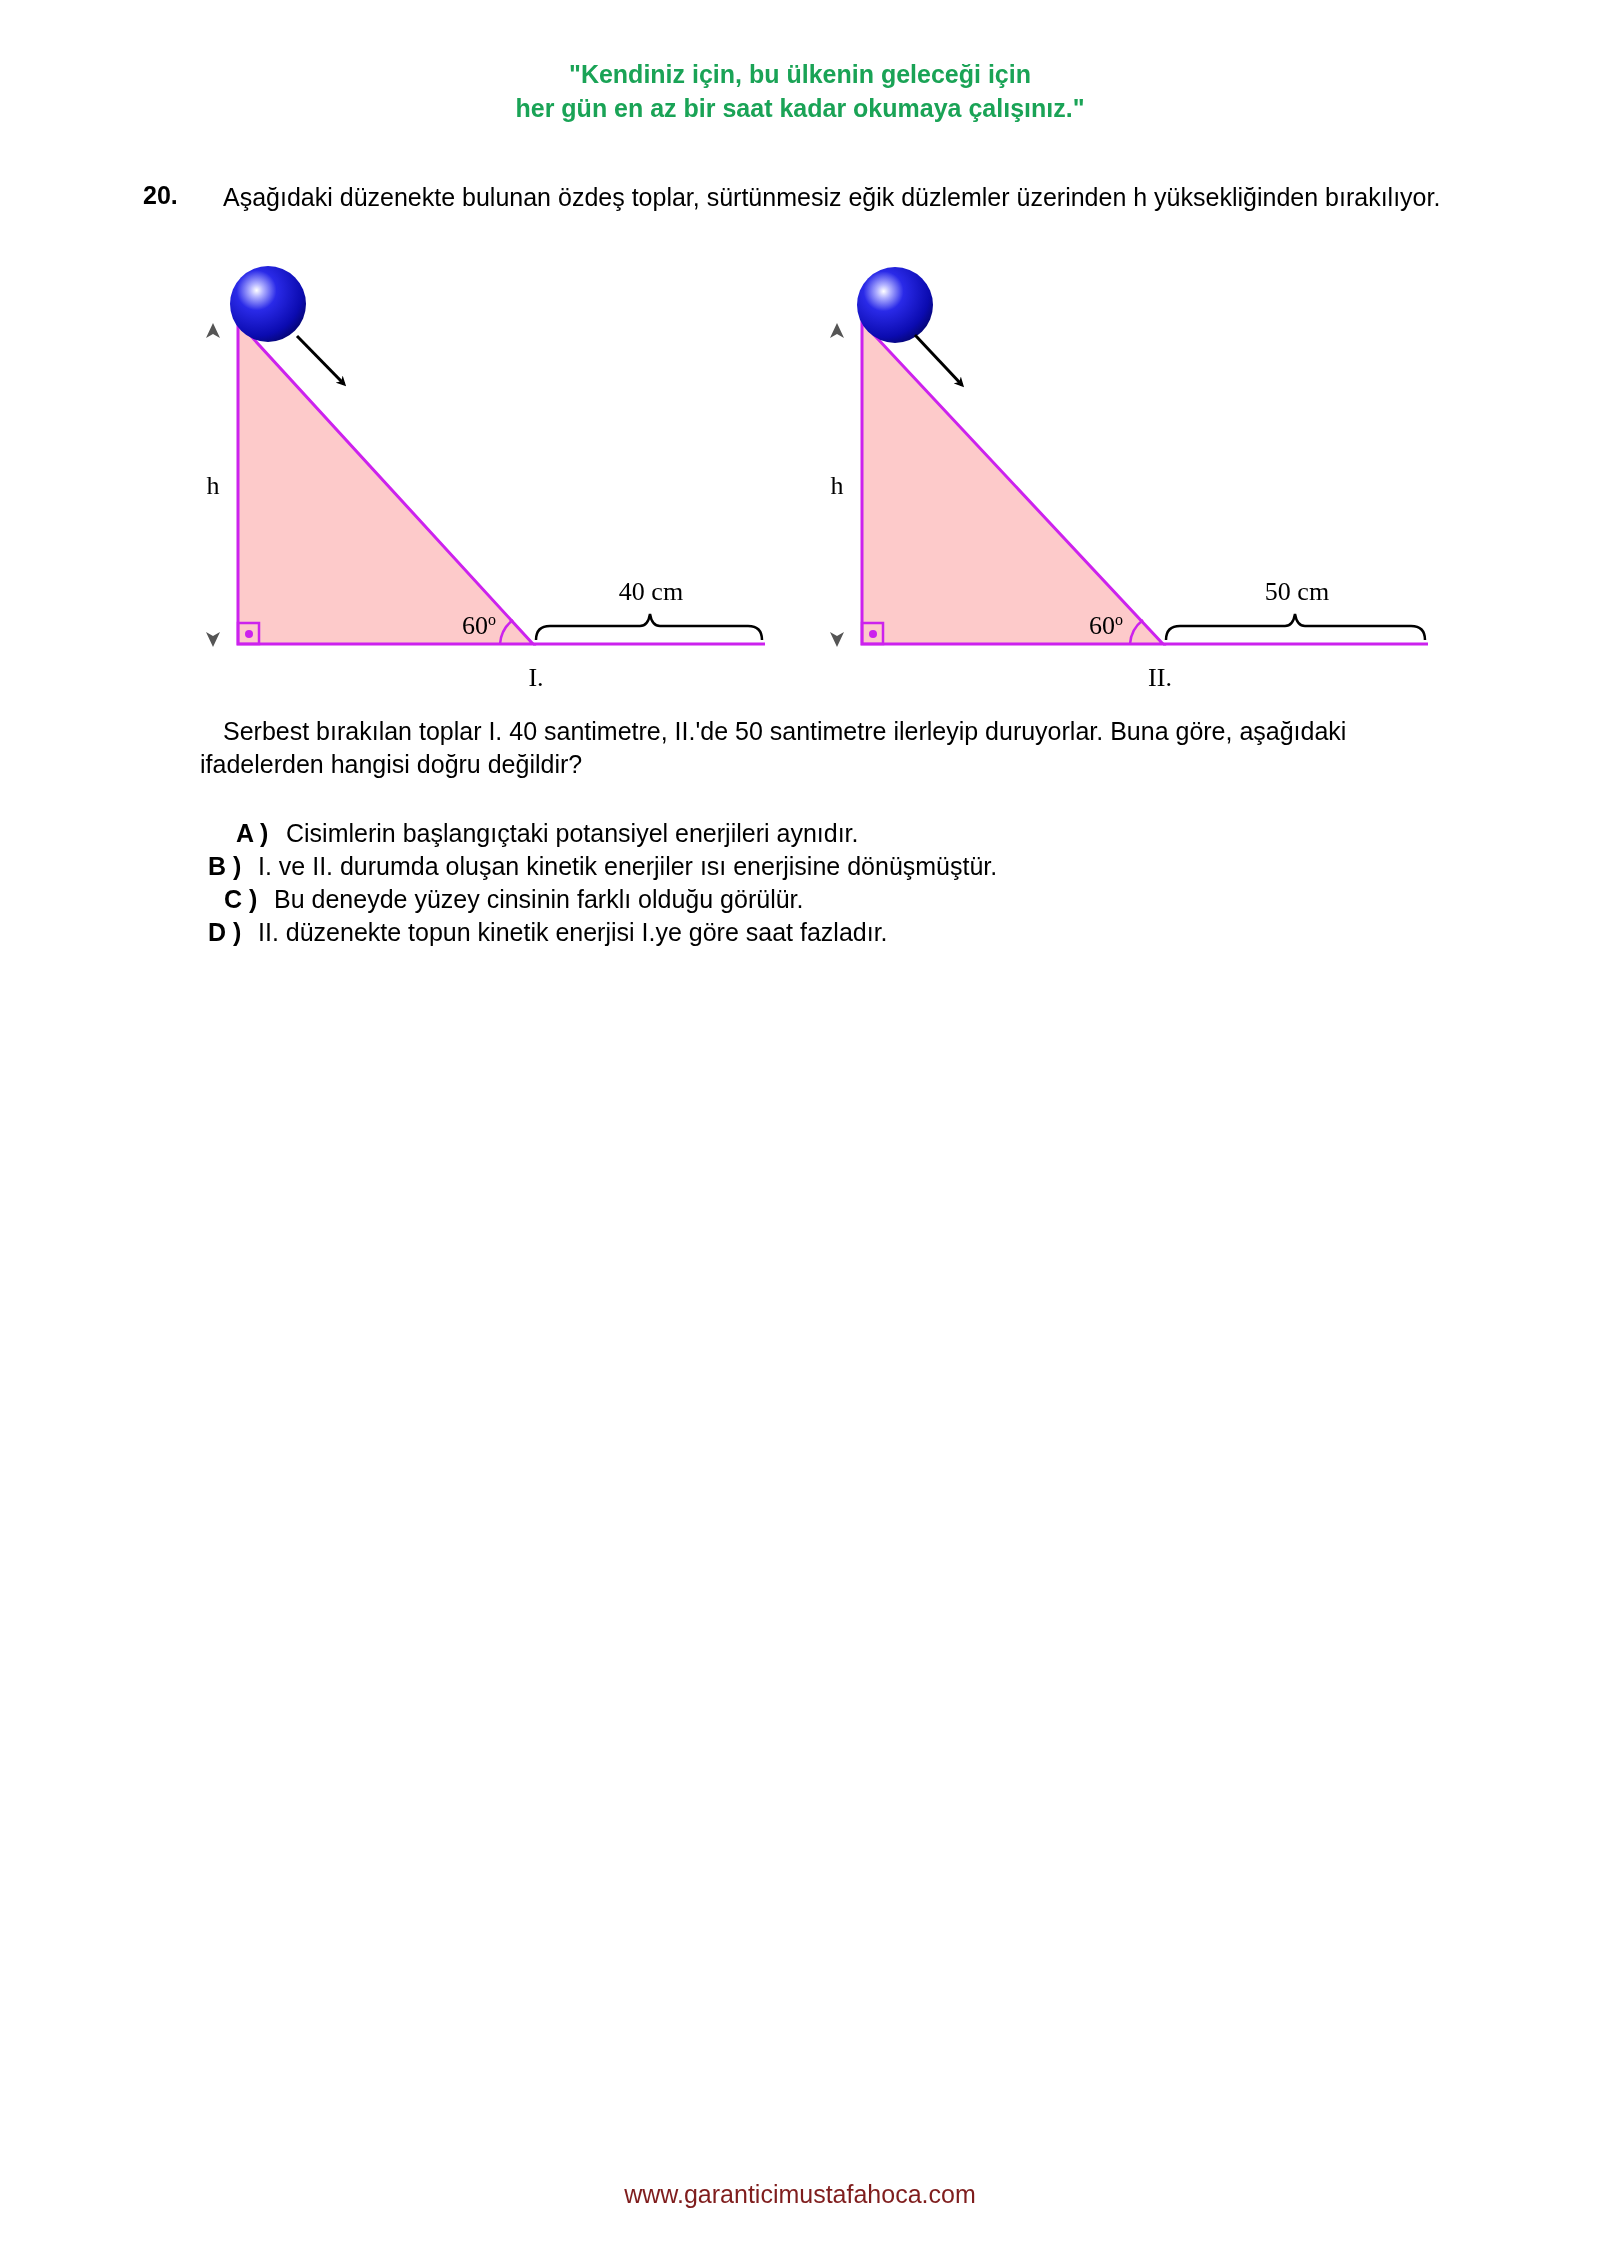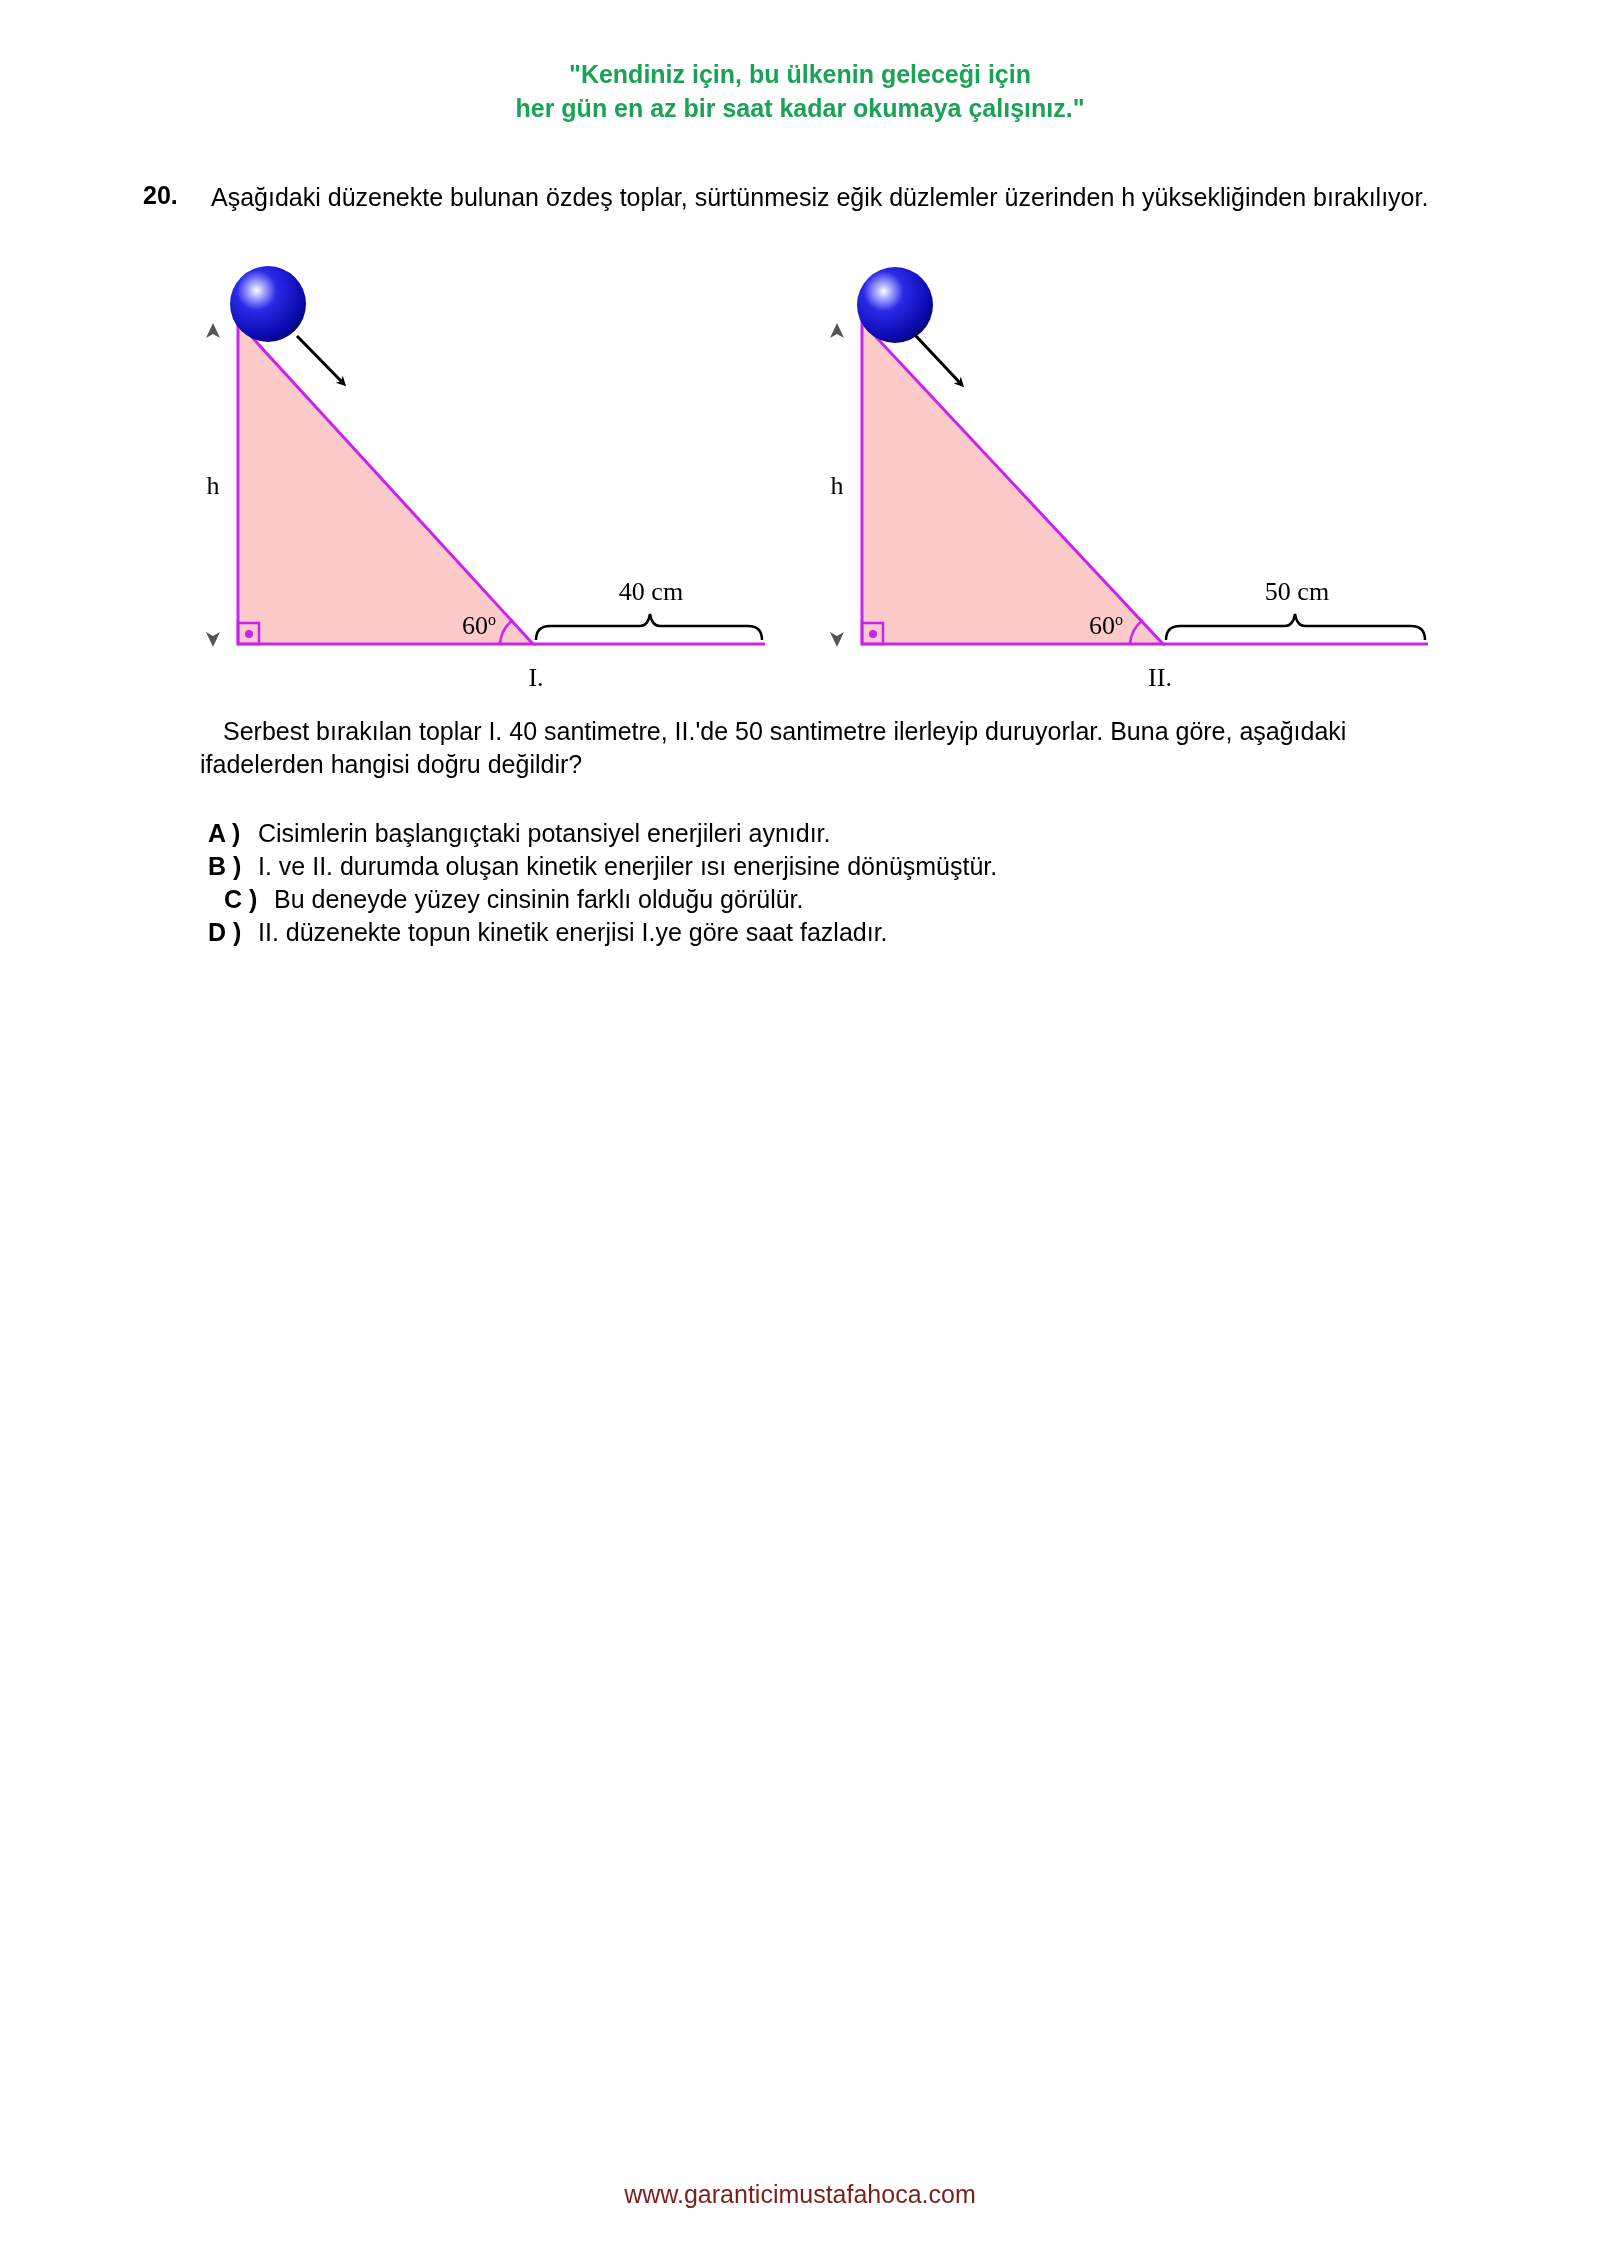--- a/index.html
+++ b/index.html
@@ -1,26 +1,26 @@
 <!DOCTYPE html>
 <html><head>
   <meta charset="utf-8">
   <style>
     html, body { margin: 0; padding: 0; background: #ffffff; }
     body { width: 1600px; height: 2262px; position: relative; overflow: hidden; font-family: "Liberation Sans", sans-serif; color: #000; }
     .motto { position: absolute; left: 0; width: 1600px; text-align: center; color: #16a34a; color: #1aa356; font-weight: bold; font-size: 25px; line-height: 34px; }
     .motto.l1 { top: 57px; }
     .motto.l2 { top: 91px; }
     .qnum { position: absolute; left: 143px; top: 181px; font-weight: bold; font-size: 25px; }
-    .qtext { position: absolute; left: 188px; top: 181px; width: 1260px; font-size: 25px; line-height: 33px; text-indent: 23px; margin-left: 0; }
+    .qtext { position: absolute; left: 200px; top: 181px; width: 1260px; font-size: 25px; line-height: 33px; text-indent: 23px; margin-left: 0; }
     .para { position: absolute; left: 200px; font-size: 25px; line-height: 33px; width: 1200px; }
     .stem { top: 715px; text-indent: 23px; }
     .opt { position: absolute; left: 208px; font-size: 25px; line-height: 33px; white-space: nowrap; }
     .opt .lbl { font-weight: bold; display: inline-block; width: 50px; }
-    .opt.a { top: 817px; } .opt.b { top: 850px; } .opt.c { top: 883px; margin-left: 16px; } .opt.d { top: 916px; }
+    .opt.a { top: 817px; margin-left: 28px; } .opt.b { top: 850px; } .opt.c { top: 883px; margin-left: 16px; } .opt.d { top: 916px; }
     svg.diagram { position: absolute; left: 0; top: 0; }
     .serif { font-family: "Liberation Serif", serif; }
     .footer { position: absolute; left: 0; width: 1600px; top: 2180px; text-align: center; color: #7f1d1d; font-size: 25px; }
   </style>
 </head>
 <body>
 
 <div class="motto l1">"Kendiniz için, bu ülkenin geleceği için</div>
 <div class="motto l2">her gün en az bir saat kadar okumaya çalışınız."</div>
 

